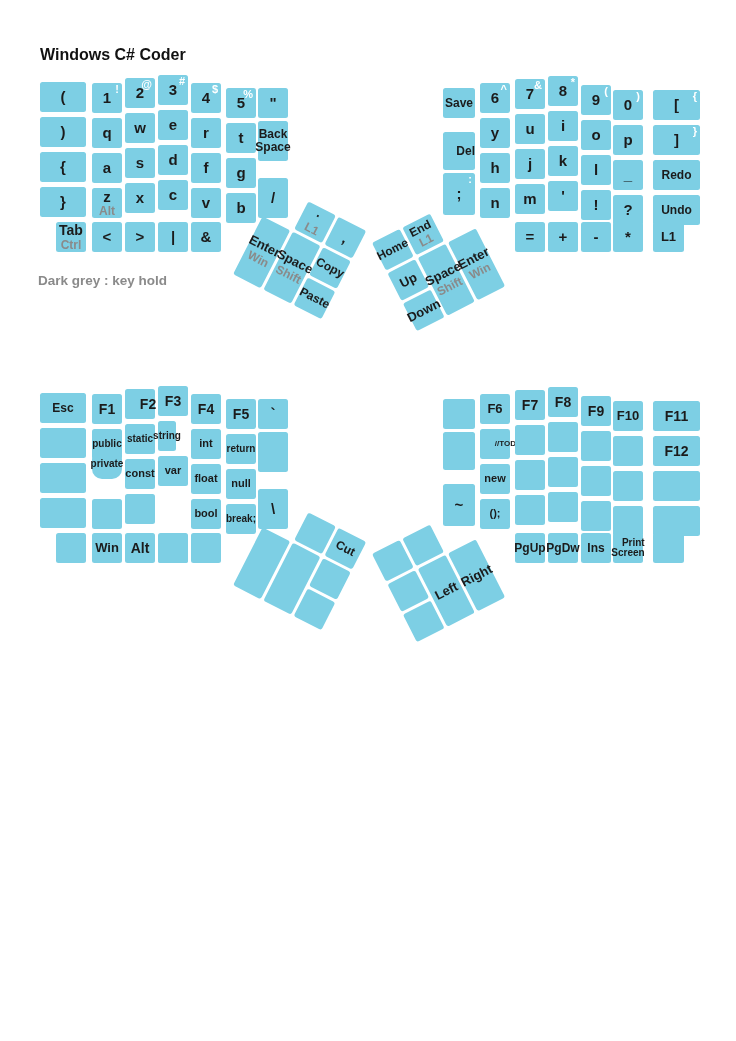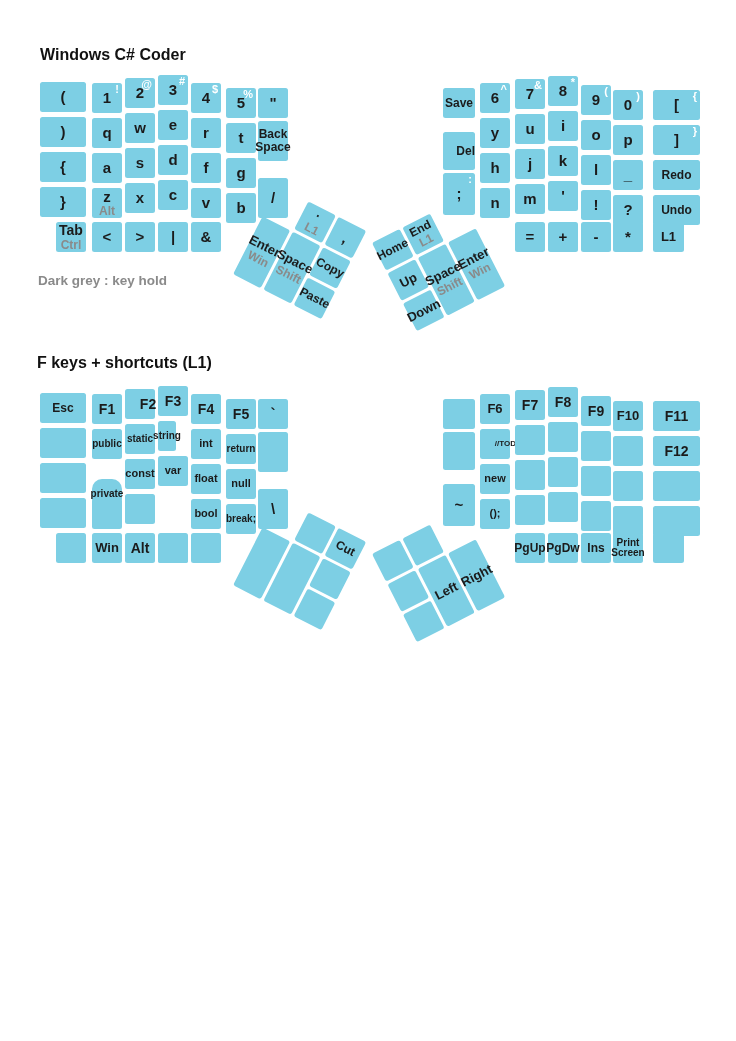--- a/index.html
+++ b/index.html
@@ -15,21 +15,20 @@
   .tap{white-space:pre-line;text-align:center;}
   .hold{color:#8a8a8a;font-size:12px;line-height:1;margin-top:1px;}
   .shift{position:absolute;top:1px;right:3px;color:#ffffff;font-size:11px;line-height:1;}
 </style>
 </head>
 <body>
 
 <div class="page">
   <div class="title" id="title-base">Windows C# Coder</div>
   <div class="note">Dark grey : key hold</div>
-  <div class="title" id="title-l1">F keys + shortcuts (L1)</div>
 
   <div class="block" style="left: 40px; top: 74px; width: 99px; height: 99px;">
       <div class="key" style="left: 0px; top: 8px; width: 46px; height: 30px; background: rgb(125, 207, 228);">
         <span class="tap" style="font-size: 15px;">(</span>
       </div>
       <div class="key" style="left: 0px; top: 43px; width: 46px; height: 30px; background: rgb(125, 207, 228);">
         <span class="tap" style="font-size: 15px;">)</span>
       </div>
       <div class="key" style="left: 0px; top: 78px; width: 46px; height: 30px; background: rgb(125, 207, 228);">
         <span class="tap" style="font-size: 15px;">{</span>
@@ -290,21 +289,21 @@
       <div class="key" style="left: 0px; top: 43px; width: 46px; height: 30px; background: rgb(125, 207, 228);"></div>
       <div class="key" style="left: 0px; top: 78px; width: 46px; height: 30px; background: rgb(125, 207, 228);"></div>
       <div class="key" style="left: 0px; top: 113px; width: 46px; height: 30px; background: rgb(125, 207, 228);"></div>
       <div class="key" style="left: 16px; top: 148px; width: 30px; height: 30px; background: rgb(125, 207, 228);"></div>
       <div class="key" style="left: 52px; top: 9px; width: 30px; height: 30px; background: rgb(125, 207, 228);">
         <span class="tap" style="font-size: 14px;">F1</span>
       </div>
       <div class="key" style="left: 52px; top: 44px; width: 30px; height: 30px; background: rgb(125, 207, 228);">
         <span class="tap" style="font-size: 10px;">public</span>
       </div>
-      <div class="key" style="left: 52px; top: 94px; width: 30px; height: 30px; background: rgb(125, 207, 228); border-radius: 10px;">
+      <div class="key" style="left: 52px; top: 64px; width: 30px; height: 30px; background: rgb(125, 207, 228); border-radius: 10px;">
         <span class="tap" style="font-size: 10px;">private</span>
       </div>
       <div class="key" style="left: 52px; top: 114px; width: 30px; height: 30px; background: rgb(125, 207, 228);"></div>
       <div class="key" style="left: 52px; top: 148px; width: 30px; height: 30px; background: rgb(125, 207, 228);">
         <span class="tap" style="font-size: 13px;">Win</span>
       </div>
       <div class="key" style="left: 85px; top: 4px; width: 30px; height: 30px; background: rgb(125, 207, 228); padding-left: 16px;">
         <span class="tap" style="font-size: 14px;">F2</span>
       </div>
       <div class="key" style="left: 85px; top: 39px; width: 30px; height: 30px; background: rgb(125, 207, 228);">
@@ -408,21 +407,21 @@
       <div class="key" style="left: 138px; top: 148px; width: 30px; height: 30px; background: rgb(125, 207, 228);">
         <span class="tap" style="font-size: 12px;">Ins</span>
       </div>
       <div class="key" style="left: 170px; top: 16px; width: 30px; height: 30px; background: rgb(125, 207, 228);">
         <span class="tap" style="font-size: 13px;">F10</span>
       </div>
       <div class="key" style="left: 170px; top: 51px; width: 30px; height: 30px; background: rgb(125, 207, 228);"></div>
       <div class="key" style="left: 170px; top: 86px; width: 30px; height: 30px; background: rgb(125, 207, 228);"></div>
       <div class="key" style="left: 170px; top: 121px; width: 30px; height: 30px; background: rgb(125, 207, 228);"></div>
       <div class="key" style="left: 170px; top: 148px; width: 30px; height: 30px; background: rgb(125, 207, 228);">
-        <span class="tap" style="font-size: 10px;">Print
+        <span class="tap" style="font-size: 10px; text-align: right;">Print
 Screen</span>
       </div>
       <div class="key" style="left: 210px; top: 16px; width: 47px; height: 30px; background: rgb(125, 207, 228);">
         <span class="tap" style="font-size: 14px;">F11</span>
       </div>
       <div class="key" style="left: 210px; top: 51px; width: 47px; height: 30px; background: rgb(125, 207, 228);">
         <span class="tap" style="font-size: 14px;">F12</span>
       </div>
       <div class="key" style="left: 210px; top: 86px; width: 47px; height: 30px; background: rgb(125, 207, 228);"></div>
       <div class="key" style="left: 210px; top: 121px; width: 47px; height: 30px; background: rgb(125, 207, 228);"></div>

